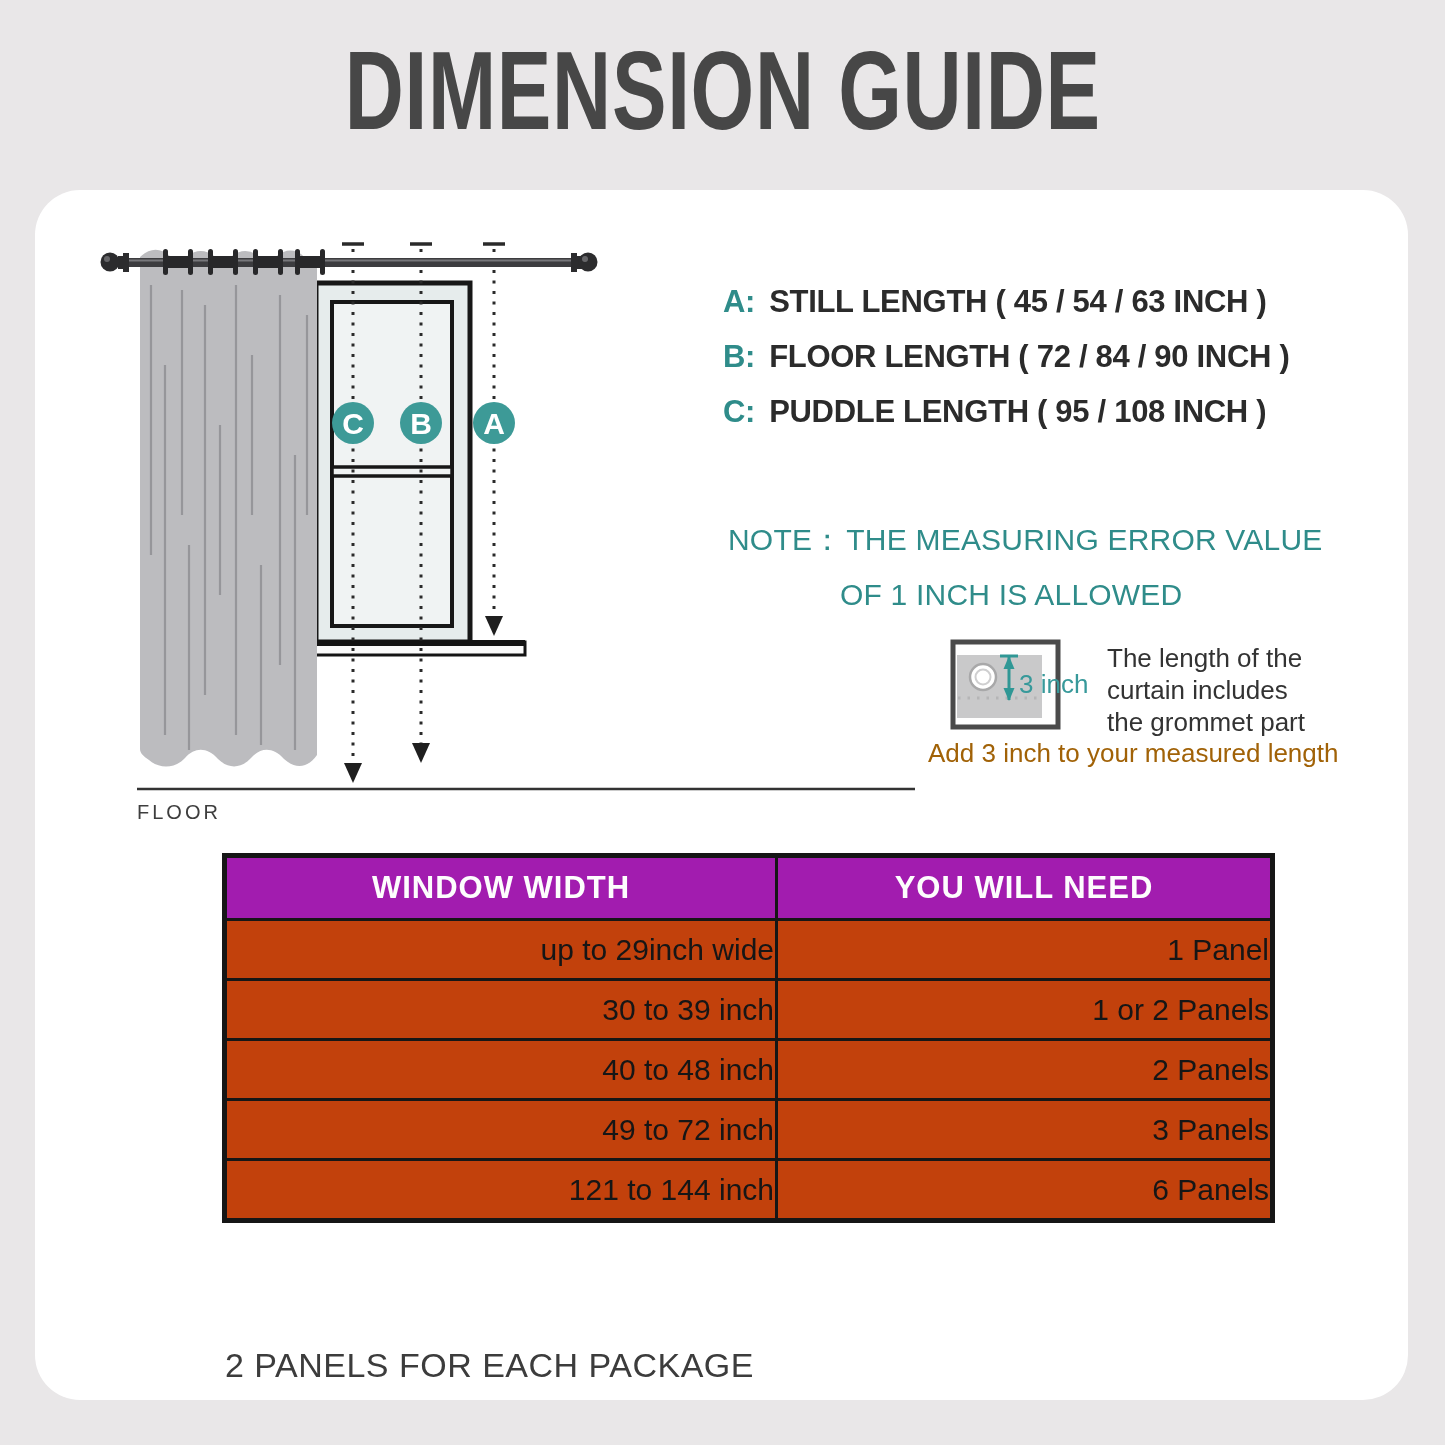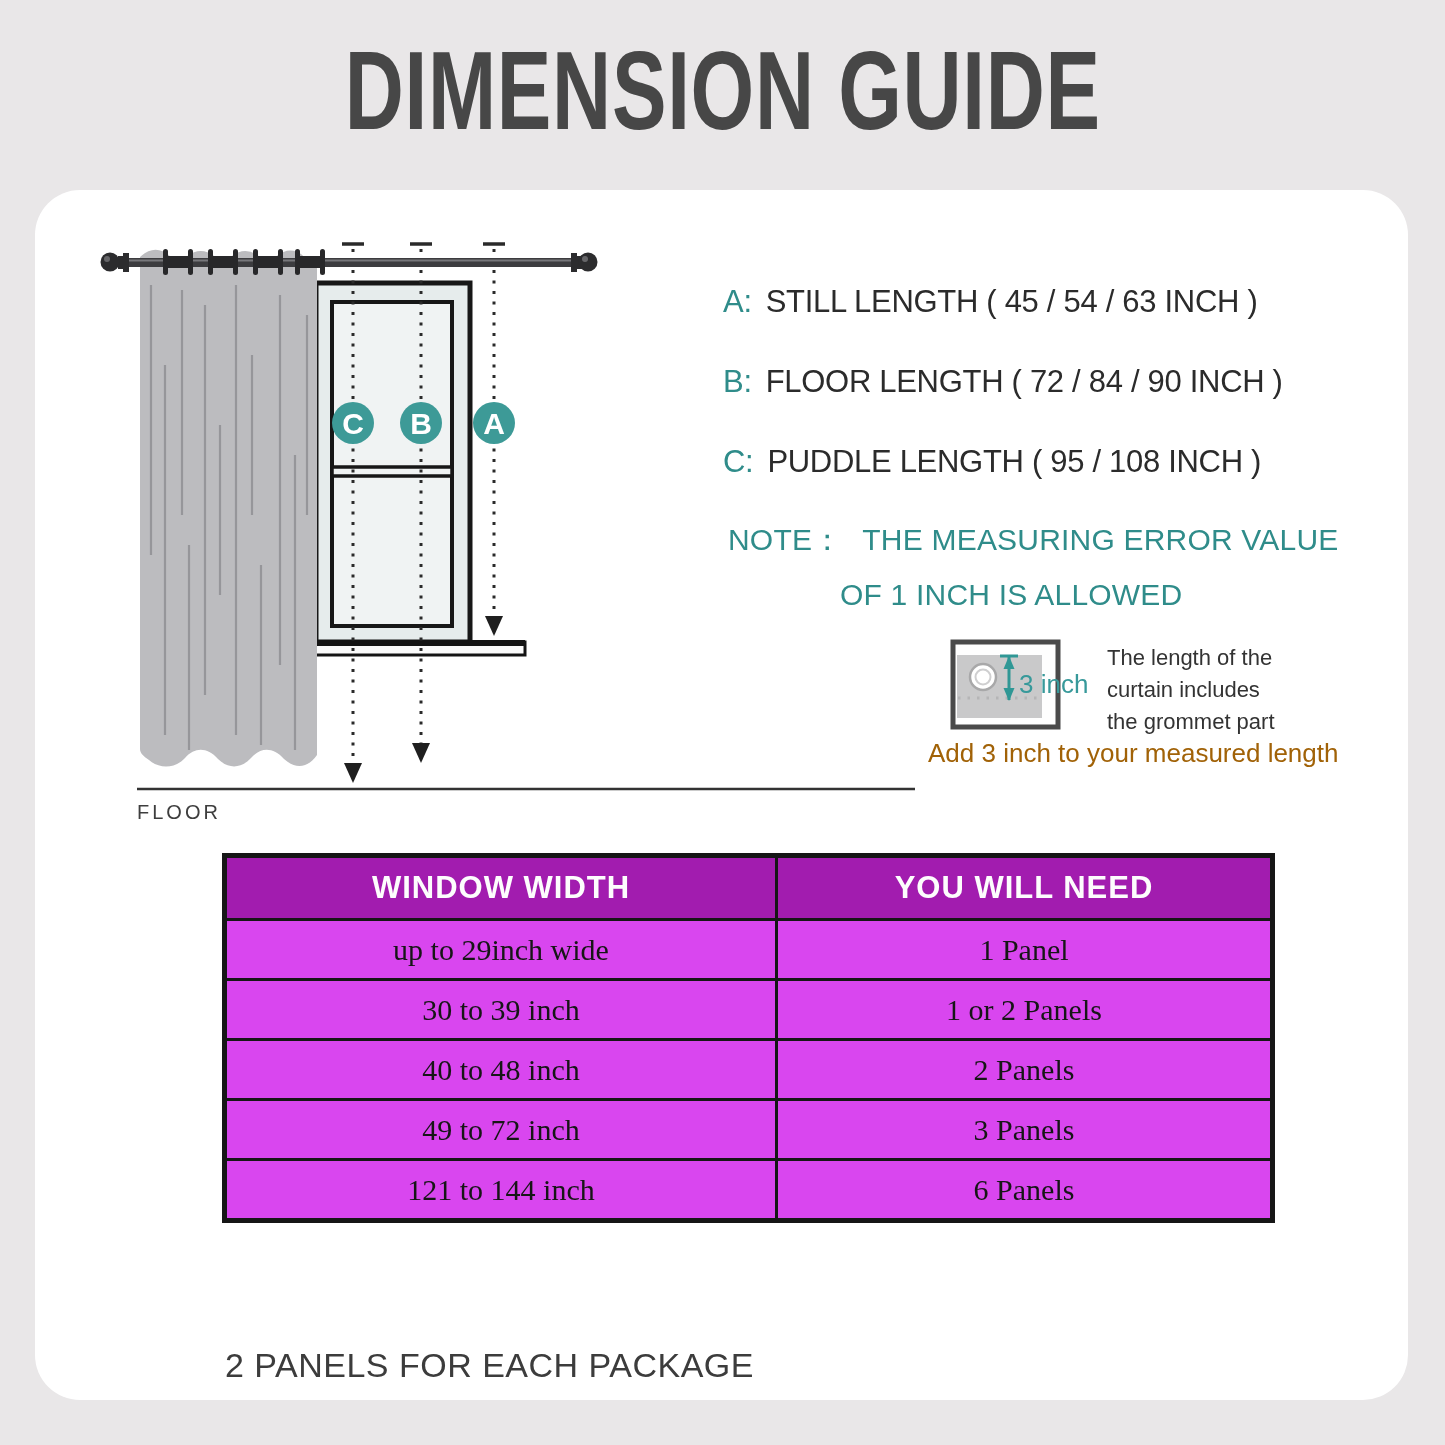--- a/index.html
+++ b/index.html
@@ -12,41 +12,41 @@
   .title-wrap span{
     display:inline-block;font-size:112px;font-weight:700;color:#474747;
     letter-spacing:1px;white-space:nowrap;transform:scaleX(0.73);
   }
   .panel{
     position:absolute;left:35px;top:190px;width:1373px;height:1210px;
     background:#ffffff;border-radius:45px;
   }
   .diagram-svg{position:absolute;left:50px;top:25px;}
   .lengths{
-    position:absolute;left:688px;top:94px;display:flex;flex-direction:column;gap:44px;
-    font-size:31px;color:#2b2b2b;white-space:nowrap;letter-spacing:-0.3px;
+    position:absolute;left:688px;top:94px;display:flex;flex-direction:column;gap:19px;
+    font-size:31px;color:#2b2b2b;white-space:nowrap;letter-spacing:-0.3px;font-weight:bold;
   }
   .len-key{color:#2f8c8a;margin-right:14px;}
   .note{position:absolute;left:693px;top:330px;font-size:30px;color:#2f8c8a;white-space:nowrap;letter-spacing:0.2px;}
-  .note-prefix{margin-right:20px;}
+  .note-prefix{margin-right:4px;}
   .note-l2{margin-left:112px;margin-top:17px;}
   .grommet-svg{position:absolute;left:913px;top:448px;}
-  .grommet-desc{position:absolute;left:1072px;top:452px;font-size:22px;line-height:32px;color:#333333;white-space:nowrap;}
+  .grommet-desc{position:absolute;left:1072px;top:452px;font-size:26px;line-height:32px;color:#333333;white-space:nowrap;}
   .add-tip{position:absolute;left:893px;top:548px;font-size:26px;color:#a16207;white-space:nowrap;}
   .size-table{
     position:absolute;left:187px;top:663px;border-collapse:collapse;
     border:5px solid #161616;table-layout:fixed;width:1036px;
   }
   .size-table th{
     background:#a21caf;color:#fdfdfd;font-size:31px;font-weight:700;
     letter-spacing:1px;height:58px;border:3px solid #161616;text-align:center;
   }
   .size-table td{
     font-size:30px;color:#161616;height:55px;border:3px solid #161616;
-    text-align:center;background:#d946ef;font-family:Liberation Serif, serif;
+    text-align:right;background:#c2410c;
   }
   .col-w{width:546px;}
   .col-n{width:490px;}
   .footer-note{position:absolute;left:190px;top:1156px;font-size:34px;color:#3c3c3c;letter-spacing:0.5px;white-space:nowrap;}
 </style>
 </head>
 <body>
 
 <div class="title-wrap">
   <span>DIMENSION GUIDE</span>

